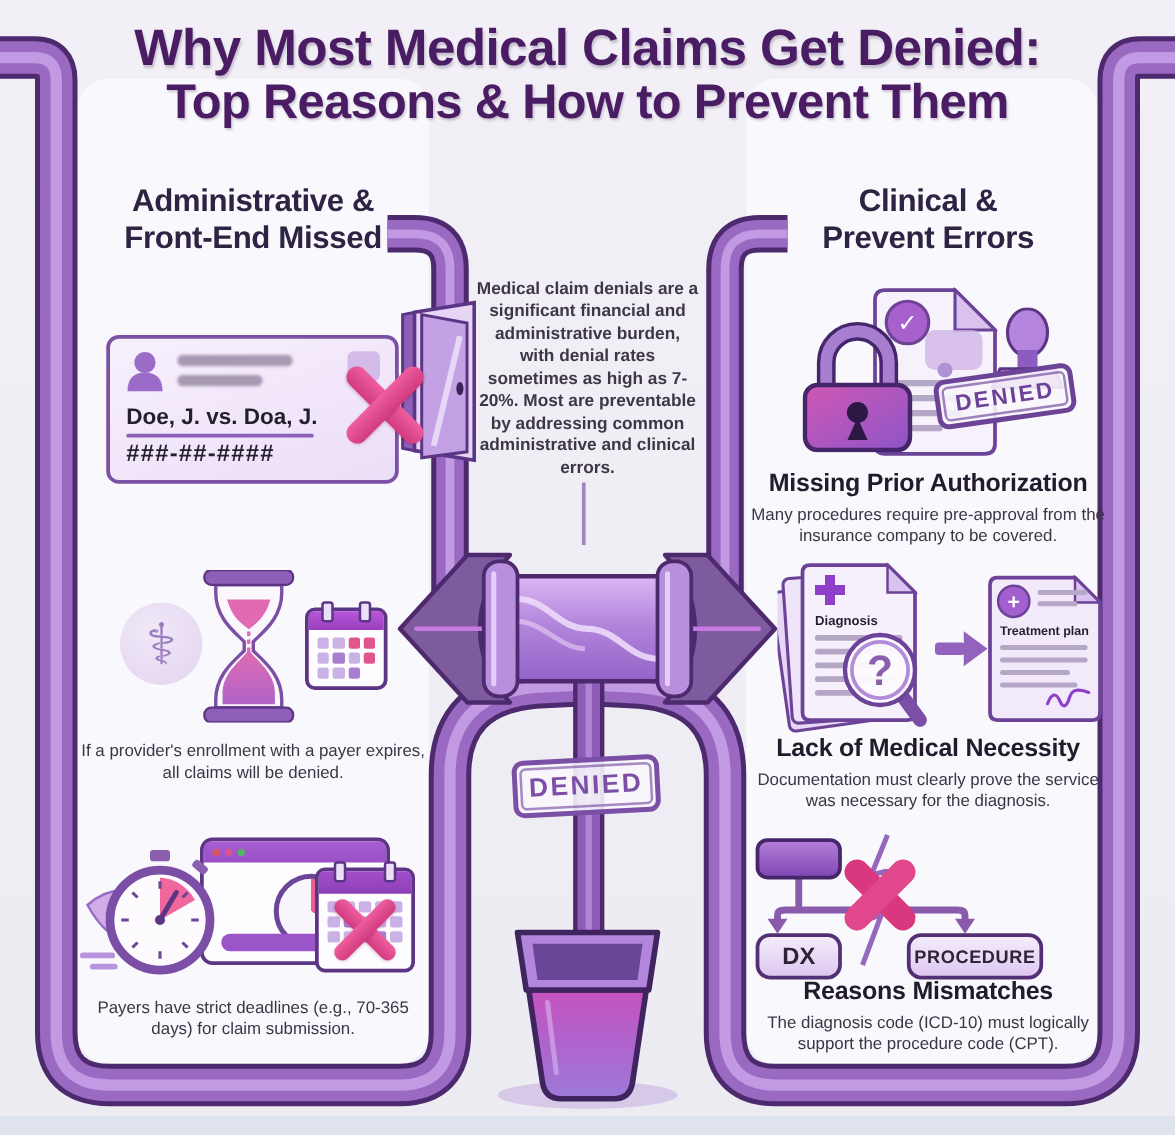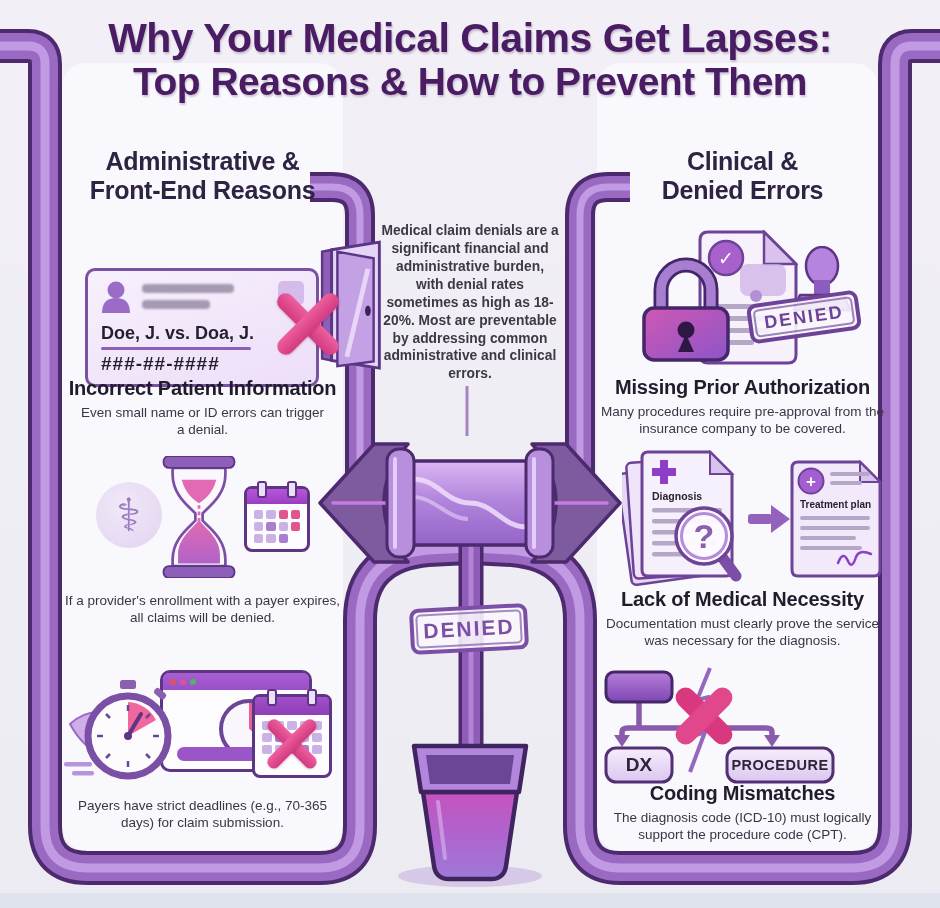--- a/index.html
+++ b/index.html
@@ -167,34 +167,34 @@
     <g stroke-linejoin="round">
       <ellipse cx="470" cy="876" rx="72" ry="11" fill="#cbb7e2" opacity=".65"></ellipse>
       <path d="M 423 792 L 517 792 L 506 866 Q 504 879 491 879 L 449 879 Q 436 879 434 866 Z" fill="url(#binGrad)" stroke="#40245f" stroke-width="4.5"></path>
       <path d="M 438 802 L 445 858" stroke="#e2c8f4" stroke-width="4" opacity=".5" stroke-linecap="round"></path>
       <path d="M 414 746 L 526 746 L 519 792 L 421 792 Z" fill="#b286dc" stroke="#40245f" stroke-width="4.5"></path>
       <path d="M 426 755 L 514 755 L 510 784 L 430 784 Z" fill="#6b4596"></path>
     </g>
   </svg>
 
   <header class="title">
-    <div class="l1">Why Your Medical Claims Get Lapses:</div>
+    <div class="l1">Why Most Medical Claims Get Denied:</div>
     <div class="l2">Top Reasons &amp; How to Prevent Them</div>
   </header>
 
   <div class="col-heading" style="left:50px;">
     <div>Administrative &amp;</div>
-    <div>Front-End Reasons</div>
+    <div>Front-End Missed</div>
   </div>
   <div class="col-heading" style="left:590px;">
     <div>Clinical &amp;</div>
-    <div>Denied Errors</div>
-  </div>
-
-  <div class="center-intro">Medical claim denials are a significant financial and administrative burden, with denial rates sometimes as high as 18-20%. Most are preventable by addressing common administrative and clinical errors.</div>
+    <div>Prevent Errors</div>
+  </div>
+
+  <div class="center-intro">Medical claim denials are a significant financial and administrative burden, with denial rates sometimes as high as 7-20%. Most are preventable by addressing common administrative and clinical errors.</div>
 
   <div class="abs" style="left:303px;top:238px;">
     <svg width="84" height="140" viewBox="0 0 88 142">
       <polygon points="20,12 30,10 30,126 20,124" fill="#8d5fb8" stroke="#5d3585" stroke-width="2.5"></polygon>
       <polygon points="30,10 80,2 80,134 30,126" fill="#e6d6f6" stroke="#5d3585" stroke-width="3"></polygon>
       <polygon points="36,12 74,19 74,127 36,132" fill="#c4a0e4" stroke="#5d3585" stroke-width="2.5"></polygon>
       <line x1="46" y1="122" x2="68" y2="30" stroke="#f0e4fa" stroke-width="5" opacity=".8"></line>
       <ellipse cx="68" cy="74" rx="3" ry="5.5" fill="#3d2258"></ellipse>
     </svg>
   </div>
@@ -204,24 +204,20 @@
       <path d="M 3 34 Q 3 19 17 19 Q 31 19 31 34 Z" fill="#9a6cc8"></path>
     </svg>
     <div class="redact" style="left:54px;top:13px;width:92px;height:9px;"></div>
     <div class="redact" style="left:54px;top:29px;width:68px;height:9px;"></div>
     <div class="chip"></div>
     <div class="card-name">Doe, J. vs. Doa, J.</div>
     <div class="card-divider"></div>
     <div class="card-id">###-##-####</div>
   </div>
   <div class="xmark" style="left:268px;top:284px;width:80px;height:80px;"></div>
-  <div class="cap" style="left:50px;top:377px;">
-    <h3>Incorrect Patient Information</h3>
-    <p style="width:250px;">Even small name or ID errors can trigger a denial.</p>
-  </div>
 
   <div class="cad-circle">
     <span>⚕</span>
   </div>
   <div class="abs" style="left:158px;top:456px;">
     <svg width="82" height="122" viewBox="0 0 90 134">
       <defs>
           <linearGradient id="sandGrad" x1="0" y1="0" x2="0" y2="1">
         <stop offset="0" stop-color="#e26ab2"></stop>
             <stop offset="1" stop-color="#b063c8"></stop>
@@ -420,20 +416,20 @@
       <text x="45" y="105" text-anchor="middle" font-size="19" font-weight="bold" fill="#2d2438">DX</text>
       <rect x="133" y="82" width="106" height="34" rx="10" fill="url(#dxGrad)" stroke="#533075" stroke-width="3"></rect>
       <text x="186" y="104" text-anchor="middle" font-size="14.5" font-weight="bold" fill="#2d2438" letter-spacing=".5">PROCEDURE</text>
       <g transform="translate(110,50)">
         <rect x="-36" y="-10" width="72" height="20" rx="10" fill="#d9377e" transform="rotate(45)"></rect>
         <rect x="-36" y="-10" width="72" height="20" rx="10" fill="#e0488b" transform="rotate(-45)"></rect>
       </g>
     </svg>
   </div>
   <div class="cap" style="left:590px;top:782px;">
-    <h3>Coding Mismatches</h3>
+    <h3>Reasons Mismatches</h3>
     <p style="width:300px;">The diagnosis code (ICD-10) must logically support the procedure code (CPT).</p>
   </div>
 
   <div class="denied-tag tag-center">DENIED</div>
 
   <div class="bottom-strip"></div>
 </div>
 
 </body></html>

